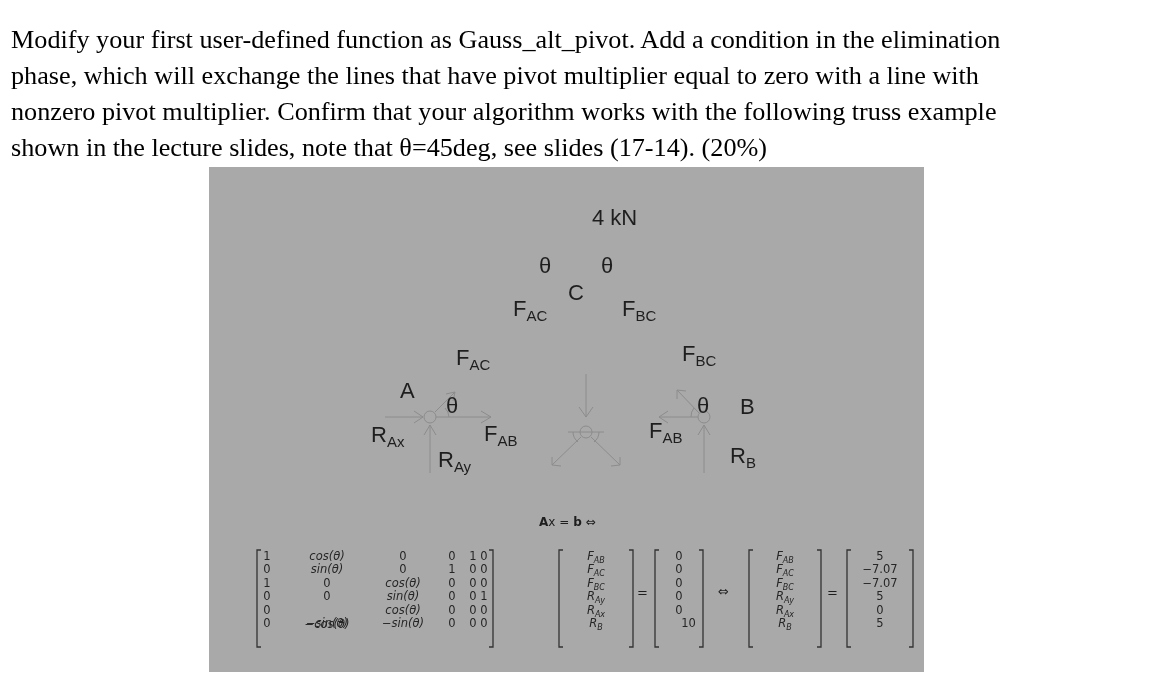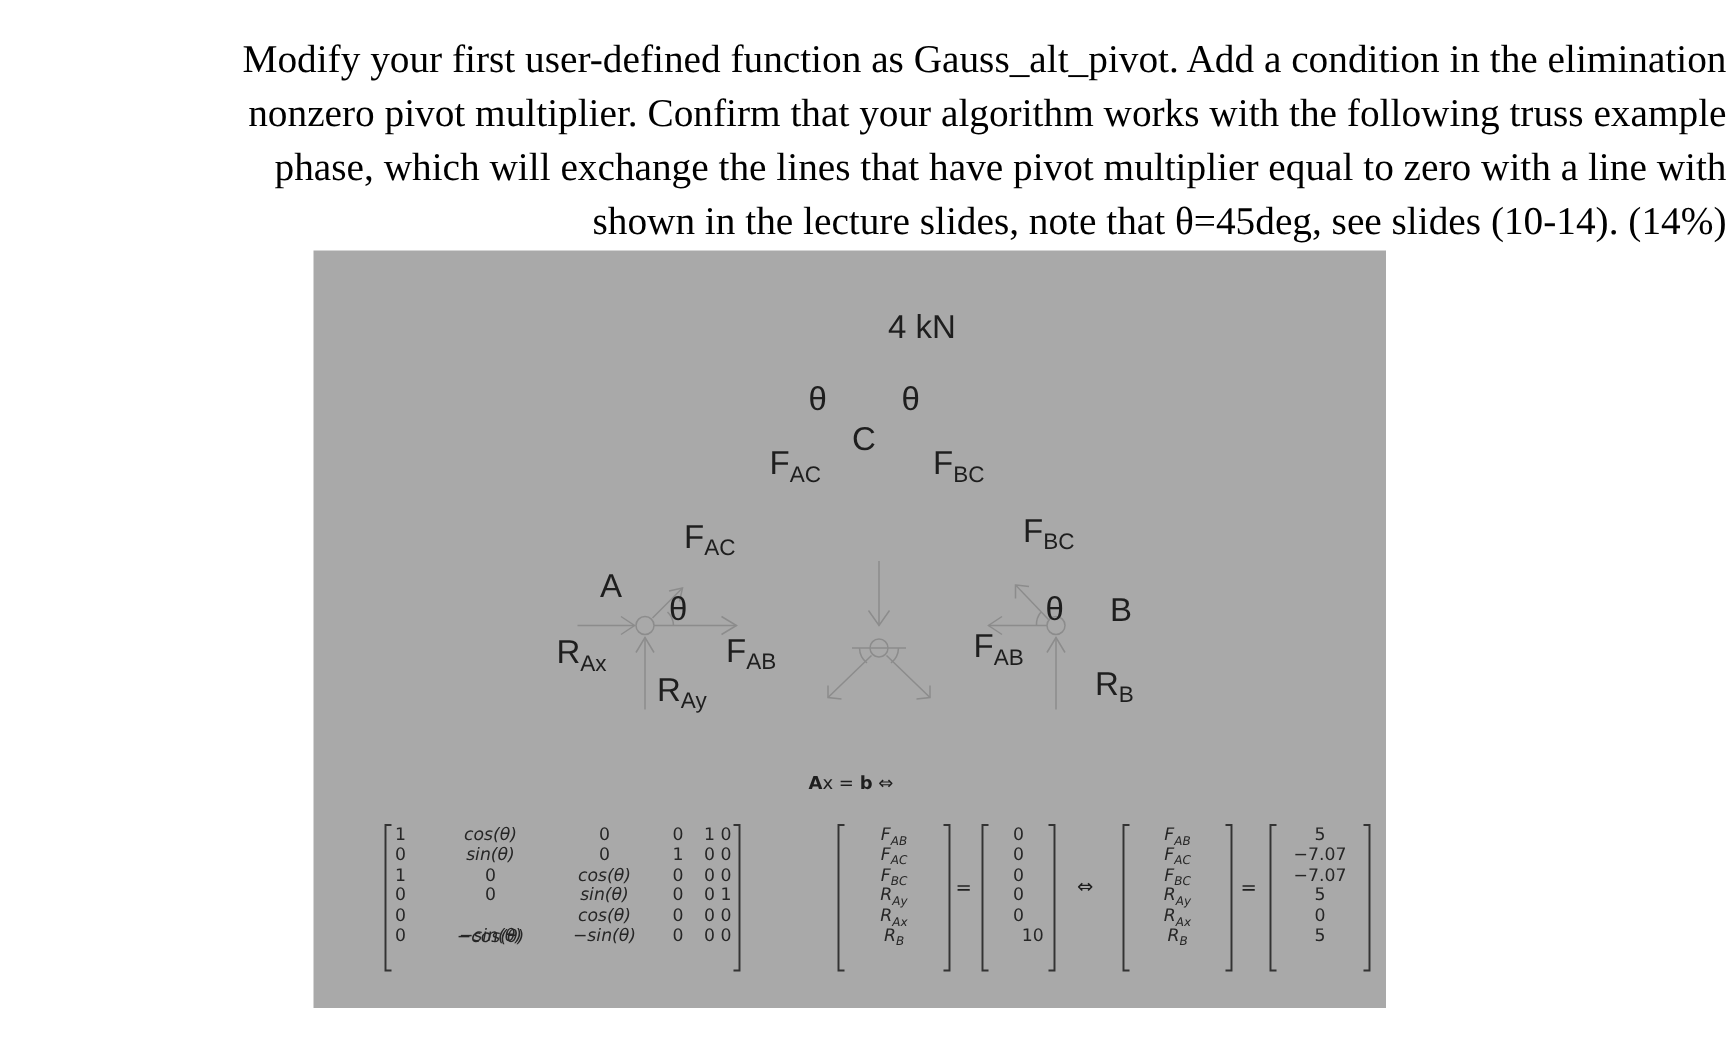--- a/index.html
+++ b/index.html
@@ -2,21 +2,20 @@
 <html><head>
 <meta charset="utf-8">
 <style>
   html, body { margin: 0; padding: 0; background: #ffffff; }
   body { width: 1154px; height: 694px; position: relative; overflow: hidden; }
   .question {
     position: absolute; left: 11px; top: 22px; width: 1140px;
     font-family: "Liberation Serif", "DejaVu Serif", serif;
     font-size: 26.2px; line-height: 36px; color: #000;
     margin: 0;
-    text-align: right;
   }
   .question span { display: block; white-space: nowrap; }
   .figure {
     position: absolute; left: 209px; top: 167px; width: 715px; height: 505px;
     background: #a9a9a9;
   }
   .figure svg { position: absolute; left: 0; top: 0; }
   .lbl { position: absolute; font-family: "Liberation Sans", "DejaVu Sans", sans-serif; color: #1e1e1e; font-size: 22px; line-height: 1; white-space: nowrap; }
   .lbl sub { font-size: 15px; vertical-align: -5px; }
   .mtx { position: absolute; font-family: "DejaVu Sans", sans-serif; color: #262626; font-size: 11.5px; line-height: 13.4px; }
@@ -25,23 +24,23 @@
   .eqhead { position: absolute; left: 330px; top: 348px; font-family: "DejaVu Sans", sans-serif; font-size: 12px; color: #1e1e1e; white-space: nowrap; }
   .eqhead b { font-weight: bold; }
   .sym { position: absolute; font-family: "DejaVu Sans", sans-serif; font-size: 13px; color: #1e1e1e; }
   .vec .cell i sub { font-size: 8px; vertical-align: -3px; font-style: italic; }
 </style>
 </head>
 <body>
 
 <div class="question">
   <span>Modify your first user-defined function as Gauss_alt_pivot. Add a condition in the elimination</span>
+  <span>phase, which will exchange the lines that have pivot multiplier equal to zero with a line with</span>
   <span>nonzero pivot multiplier. Confirm that your algorithm works with the following truss example</span>
-  <span>phase, which will exchange the lines that have pivot multiplier equal to zero with a line with</span>
-  <span>shown in the lecture slides, note that θ=45deg, see slides (10-14). (14%)</span>
+  <span>shown in the lecture slides, note that θ=45deg, see slides (17-14). (20%)</span>
 </div>
 
 <div class="figure">
   <svg width="715" height="505" viewBox="0 0 715 505">
     <g stroke="#8c8c8c" stroke-width="1" fill="none">
 
       <line x1="377" y1="207" x2="377" y2="250"></line>
       <polyline points="370,240 377,250 384,240"></polyline>
       <circle cx="377" cy="265" r="6"></circle>
       <line x1="359" y1="265" x2="395" y2="265"></line>

